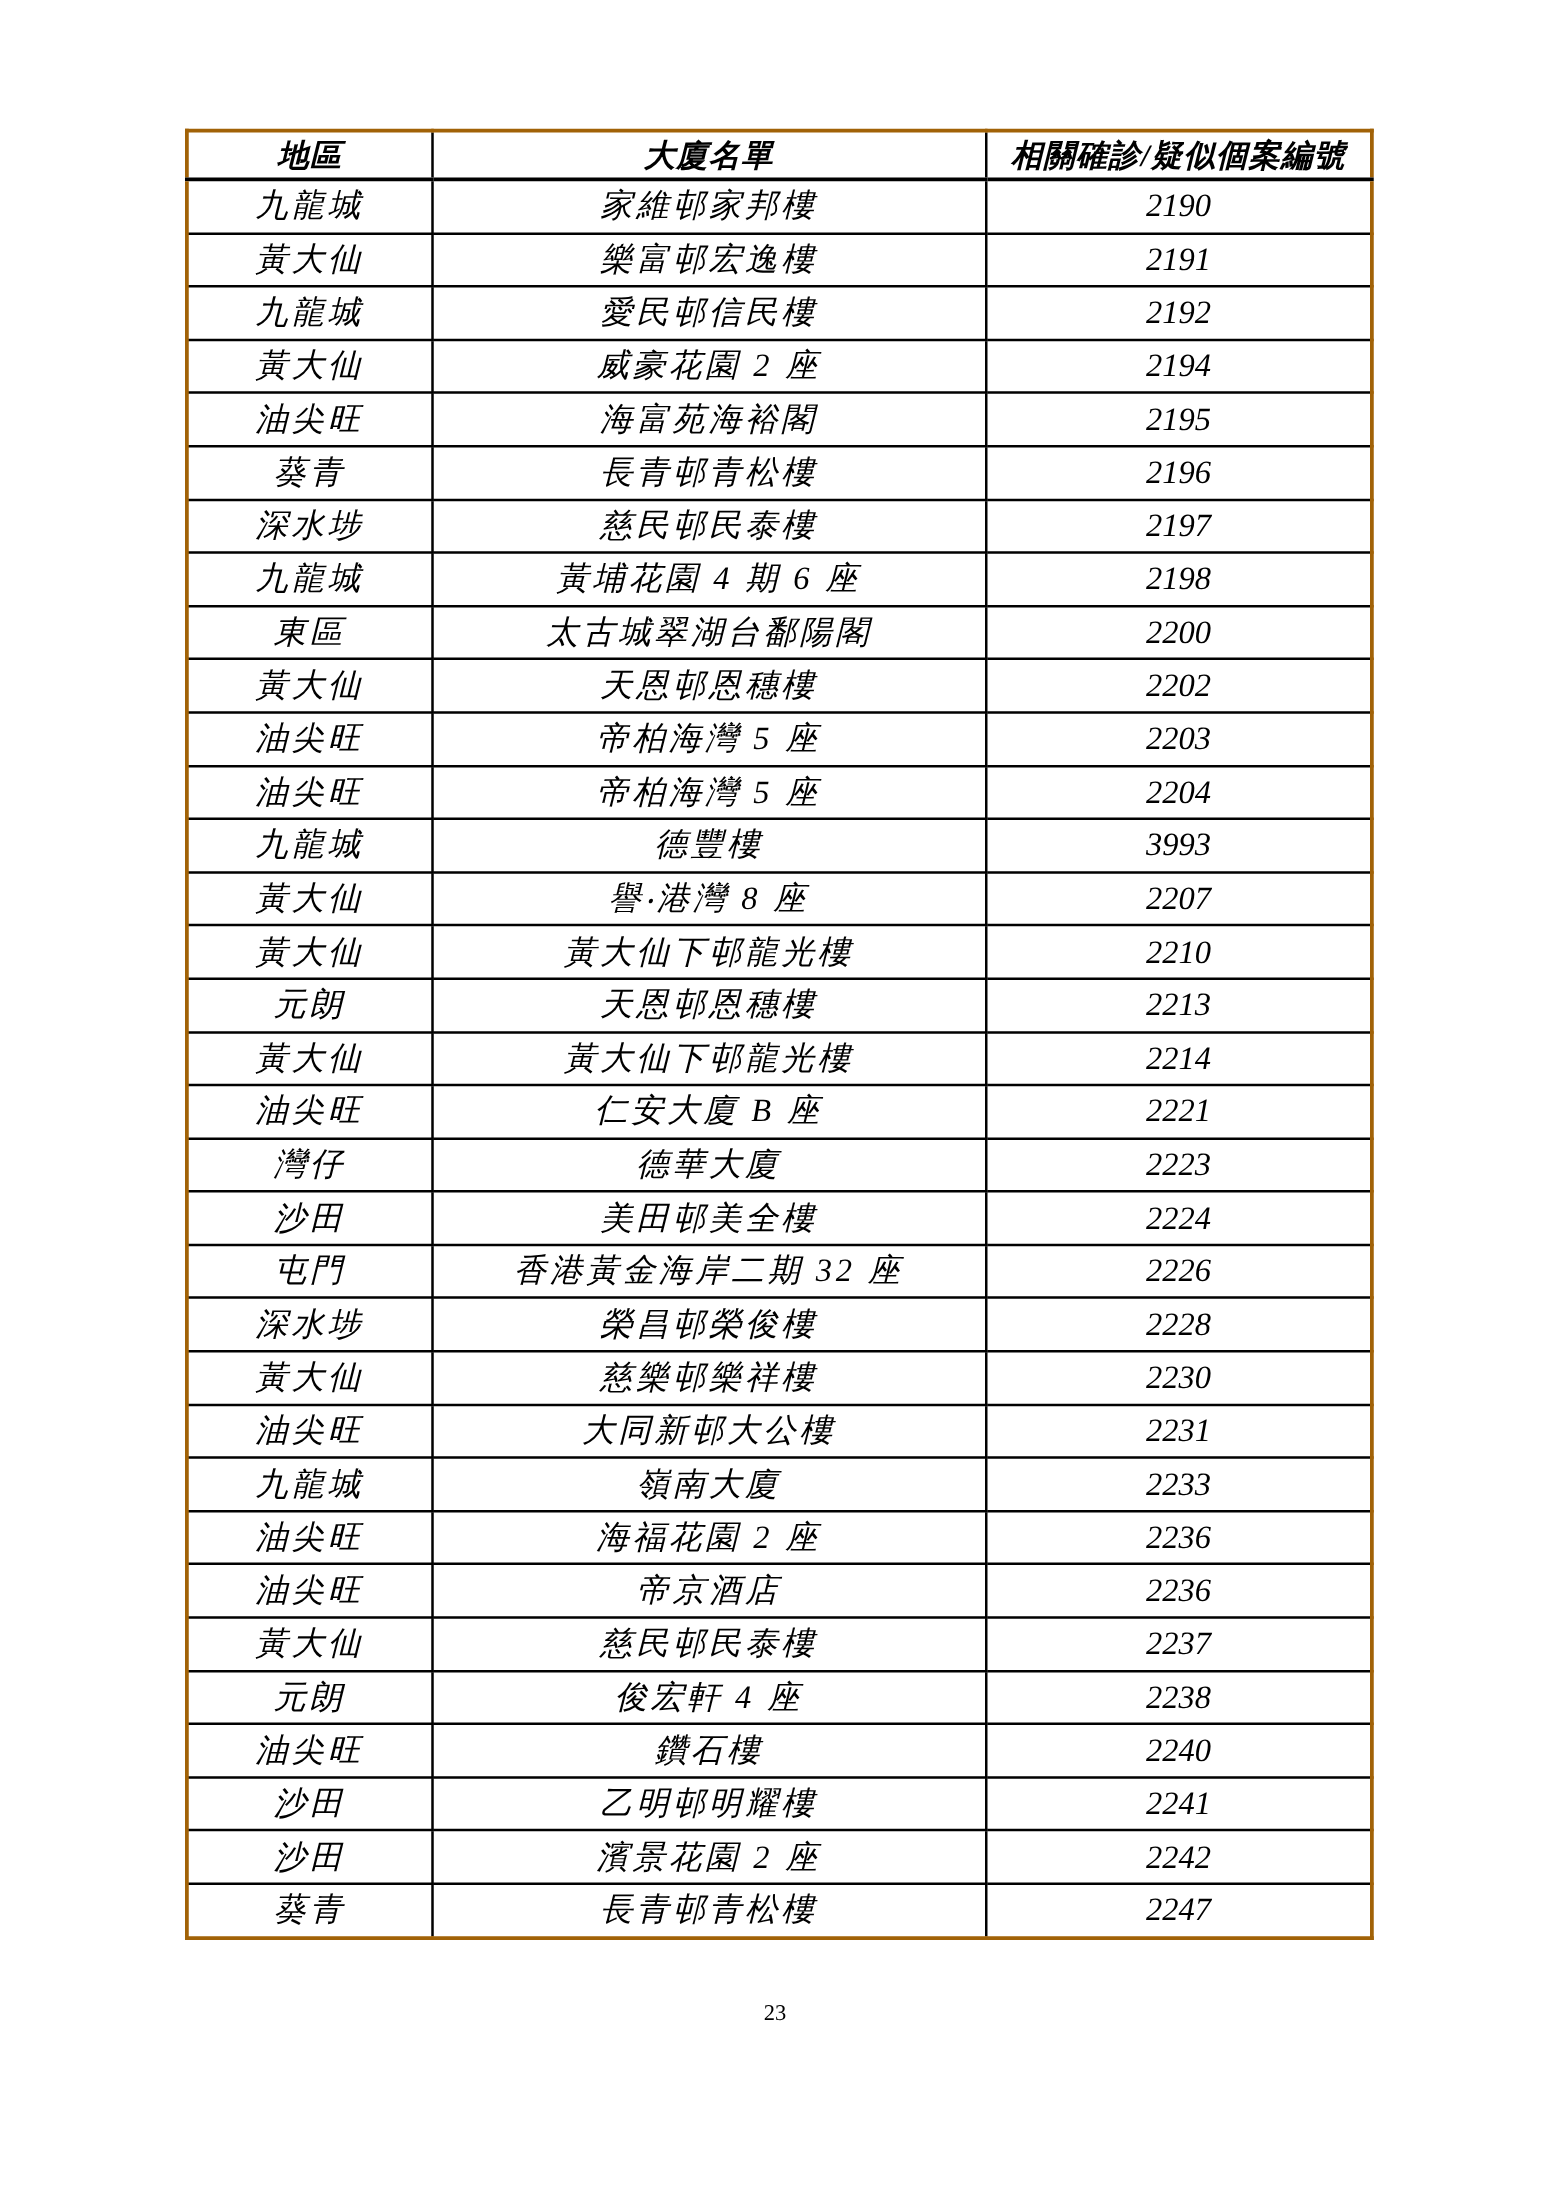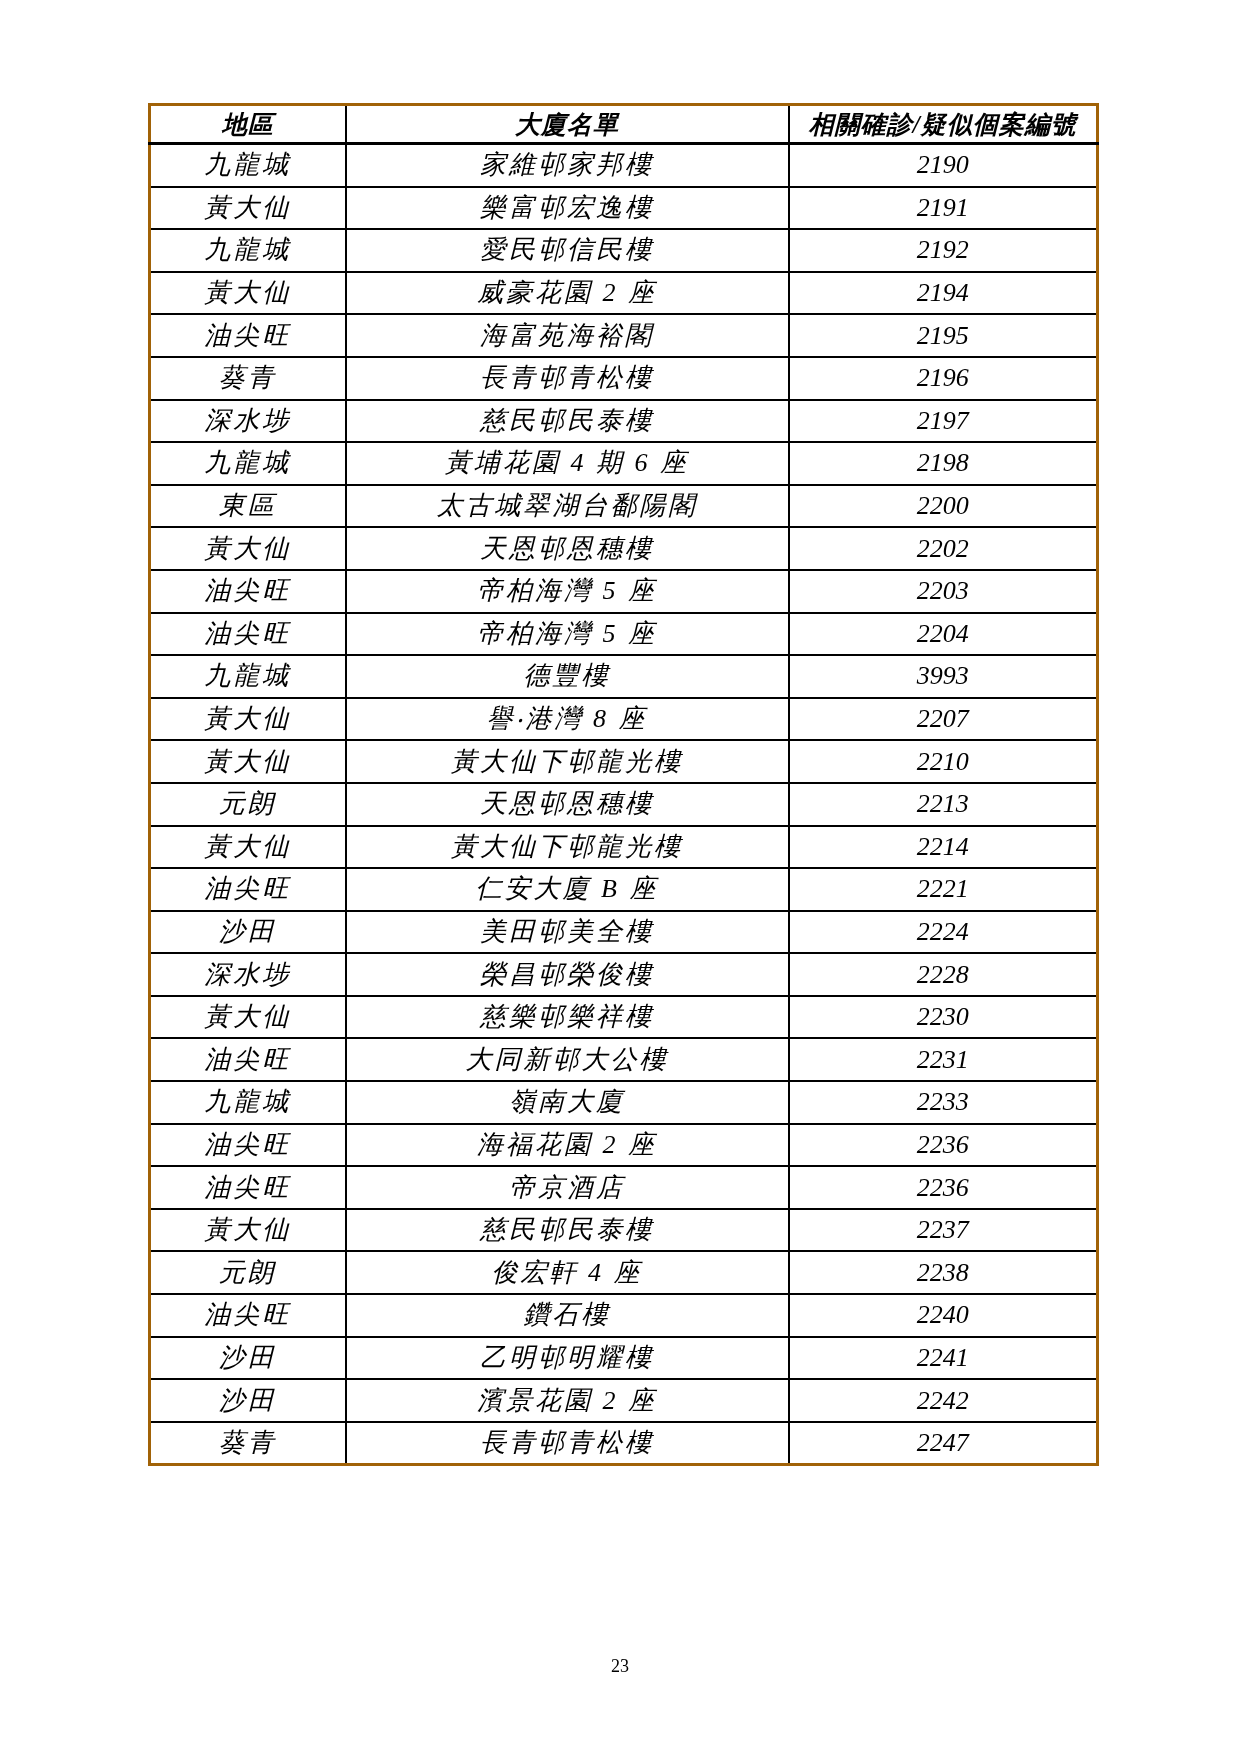--- a/index.html
+++ b/index.html
@@ -52,21 +52,21 @@
   }
   td.cell-district, td.cell-building {
     letter-spacing: 3px;
   }
   td.cell-case {
     letter-spacing: 0;
     font-size: 27px;
   }
   .page-number {
     position: absolute;
-    top: 1656px;
+    top: 1600px;
     left: 0;
     width: 100%;
     text-align: center;
     font-size: 18px;
     font-family: "Liberation Serif", "DejaVu Serif", serif;
   }
 </style>
 </head>
 <body>
 
@@ -170,25 +170,35 @@
           <td class="cell-district">黃大仙</td>
           <td class="cell-building">黃大仙下邨龍光樓</td>
           <td class="cell-case">2214</td>
         </tr>
         <tr>
           <td class="cell-district">油尖旺</td>
           <td class="cell-building">仁安大廈 B 座</td>
           <td class="cell-case">2221</td>
         </tr>
         <tr>
+          <td class="cell-district">灣仔</td>
+          <td class="cell-building">德華大廈</td>
+          <td class="cell-case">2223</td>
+        </tr>
+        <tr>
           <td class="cell-district">沙田</td>
           <td class="cell-building">美田邨美全樓</td>
           <td class="cell-case">2224</td>
         </tr>
         <tr>
+          <td class="cell-district">屯門</td>
+          <td class="cell-building">香港黃金海岸二期 32 座</td>
+          <td class="cell-case">2226</td>
+        </tr>
+        <tr>
           <td class="cell-district">深水埗</td>
           <td class="cell-building">榮昌邨榮俊樓</td>
           <td class="cell-case">2228</td>
         </tr>
         <tr>
           <td class="cell-district">黃大仙</td>
           <td class="cell-building">慈樂邨樂祥樓</td>
           <td class="cell-case">2230</td>
         </tr>
         <tr>

